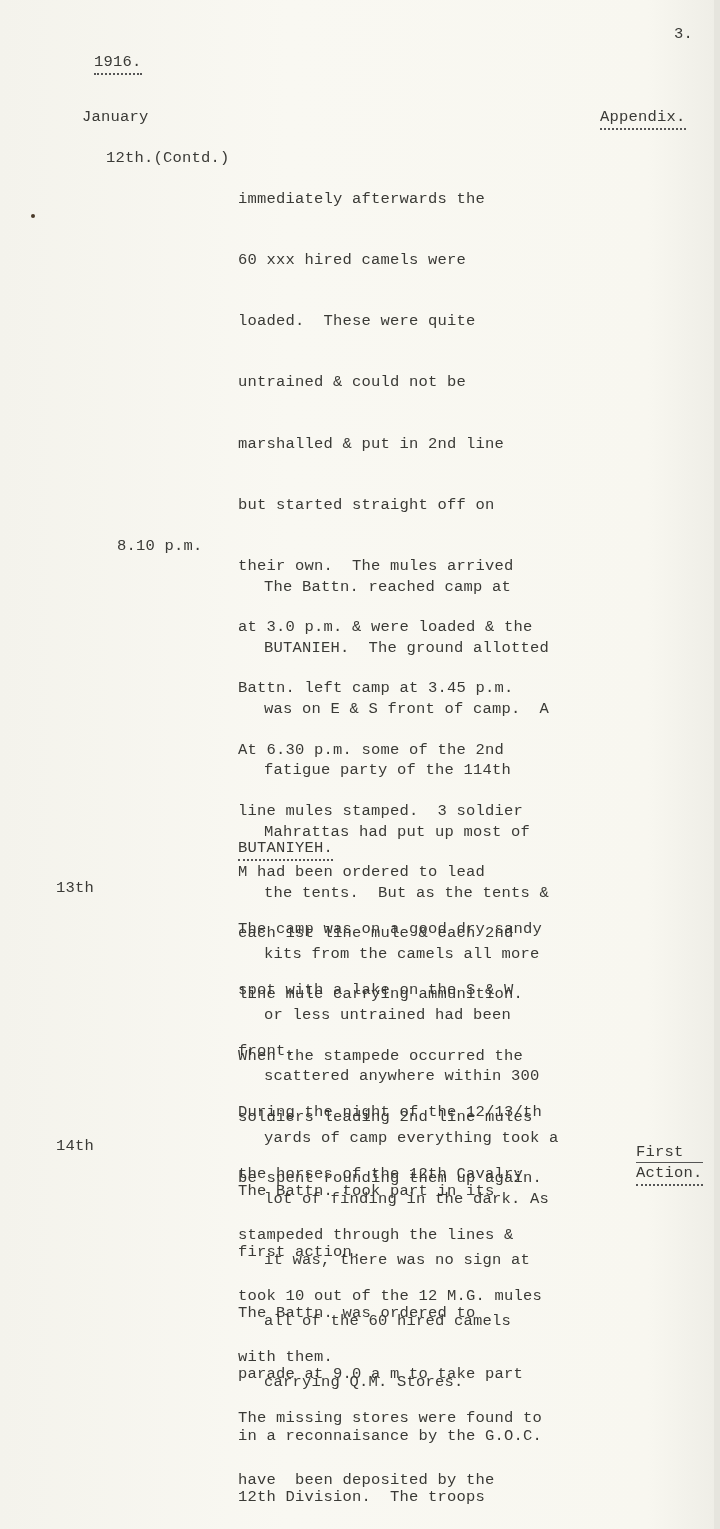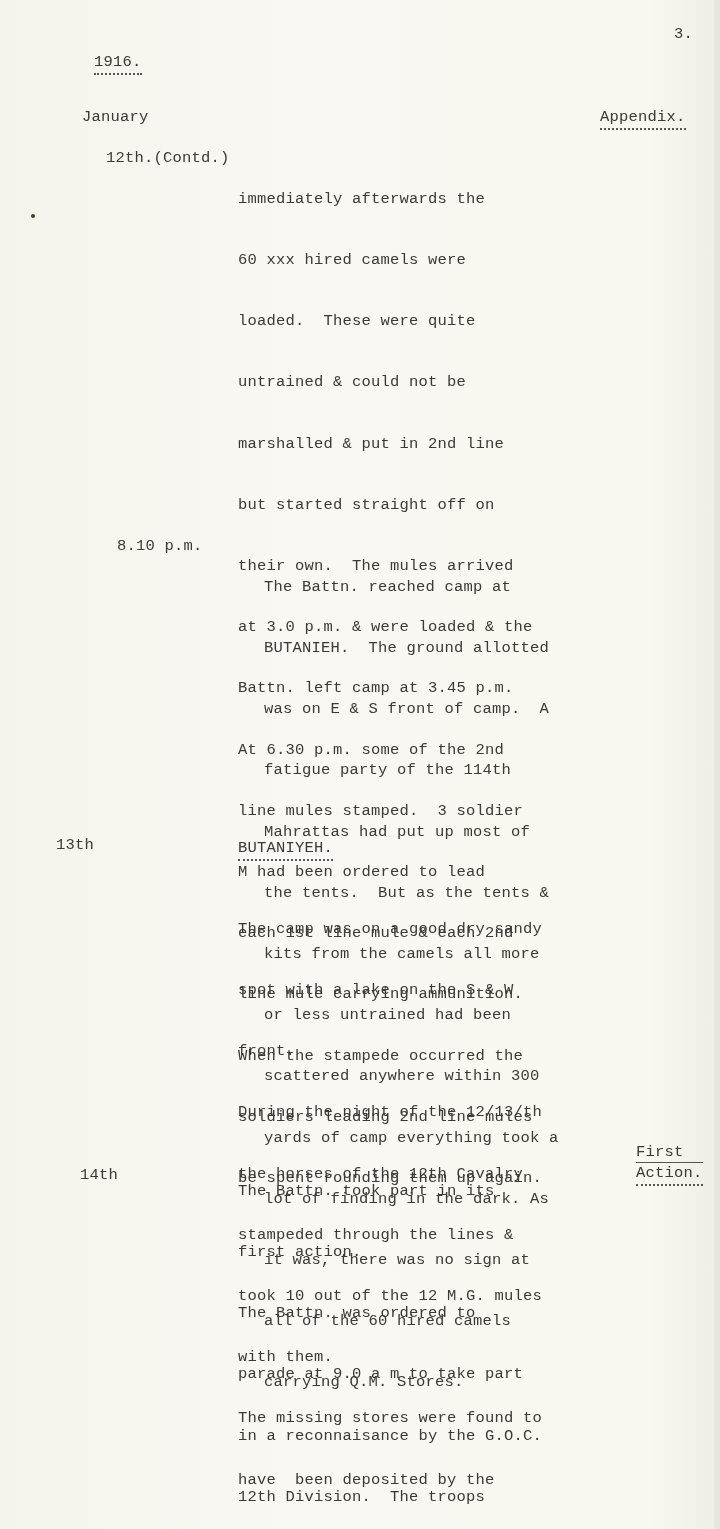--- a/index.html
+++ b/index.html
@@ -66,37 +66,37 @@
     <div>scattered anywhere within 300</div>
     <div>yards of camp everything took a</div>
     <div>lot of finding in the dark. As</div>
     <div>it was, there was no sign at</div>
     <div>all of the 60 hired camels</div>
     <div>carrying Q.M. Stores.</div>
   </div>
 
   <div class="abs ul" style="left:238px;top:838px;">BUTANIYEH.</div>
 
-  <div class="abs" style="left:56px;top:835px;">13th</div>
+  <div class="abs" style="left:56px;top:878px;">13th</div>
   <div class="abs body-lines" style="left:238px;top:878px;">
     <div>The camp was on a good dry sandy</div>
     <div>spot with a lake on the S &amp; W</div>
     <div>front.</div>
     <div>During the night of the 12/13/th</div>
     <div>the horses of the 12th Cavalry</div>
     <div>stampeded through the lines &amp;</div>
     <div>took 10 out of the 12 M.G. mules</div>
     <div>with them.</div>
     <div>The missing stores were found to</div>
     <div>have  been deposited by the</div>
     
     
   </div>
 
-  <div class="abs" style="left:56px;top:1165px;margin-left:24px;">14th</div>
+  <div class="abs" style="left:56px;top:1136px;">14th</div>
   <div class="abs" style="left:636px;top:1142px;">First</div>
   <div class="abs ul" style="left:636px;top:1162px;border-top:1px solid #555;">Action.</div>
   <div class="abs body-lines" style="left:238px;top:1140px;">
     <div>The Battn. took part in its</div>
     <div>first action.</div>
     <div>The Battn. was ordered to</div>
     <div>parade at 9.0 a m to take part</div>
     <div>in a reconnaisance by the G.O.C.</div>
     <div>12th Division.  The troops</div>
     

